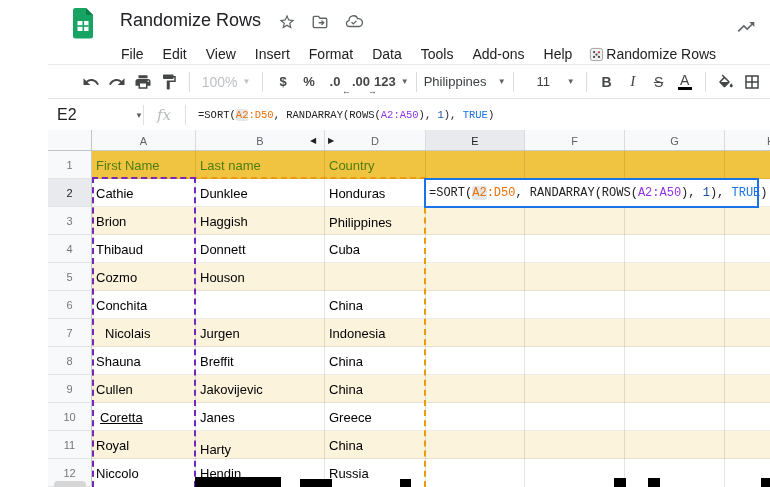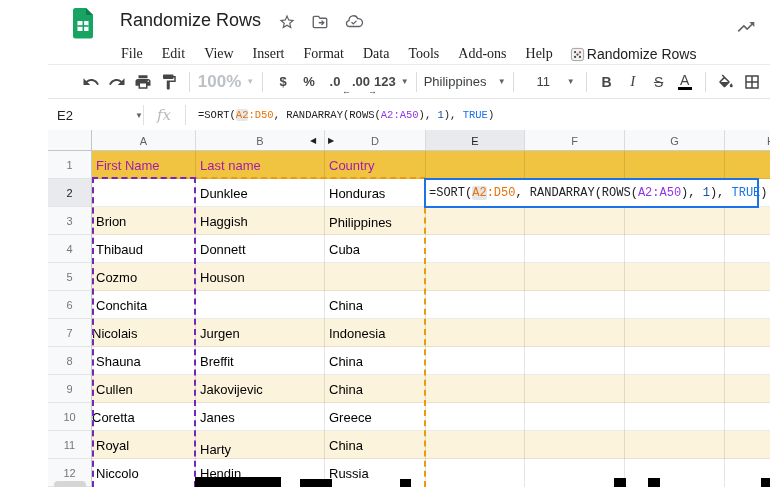--- a/index.html
+++ b/index.html
@@ -7,48 +7,48 @@
        font-family:"Liberation Sans",sans-serif;color:#202124;margin-left:48px;}
   svg{display:block;}
   
   #titlebar{position:absolute;top:0;left:0;width:770px;height:44px;background:#fff;}
   #logo{position:absolute;left:23px;top:7px;}
   #doc-title{position:absolute;left:72px;top:10px;font-size:18px;color:#202124;white-space:nowrap;}
   #title-icons{position:absolute;left:230px;top:13px;display:flex;gap:15px;align-items:center;}
   #tb-right{position:absolute;right:10px;top:16px;display:flex;gap:28px;align-items:center;}
   
   #menubar{position:absolute;top:44px;left:0;width:770px;height:20px;display:flex;align-items:center;}
-  #menu-items{display:flex;gap:19px;margin-left:73px;font-family:Liberation Serif, serif;}
+  #menu-items{display:flex;gap:19px;margin-left:73px;}
   .menu-item{font-size:14px;color:#202124;cursor:default;white-space:nowrap;}
   #addon-wrap{display:flex;align-items:center;margin-left:17px;gap:2px;}
   
   #toolbar{position:absolute;top:64px;left:0;width:770px;height:35px;border-top:1px solid #ebebeb;
            border-bottom:1px solid #e4e4e4;display:flex;align-items:center;padding-left:30px;box-sizing:border-box;}
   .tbtn{min-width:26px;height:26px;display:flex;align-items:center;justify-content:center;color:#444746;position:relative;}
   .tsep{width:1px;height:20px;background:#dadce0;margin:0 7px;}
   .tlabel{font-size:13px;font-weight:bold;color:#444746;}
   .caret{font-size:8px;color:#5f6368;margin-left:5px;}
   #zoom-ctl{display:flex;align-items:center;width:58px;color:#bdc1c6;}
   #zoom-ctl .caret{color:#bdc1c6;}
-  #zoom-ctl span:first-child{font-size:17px;font-weight:bold;}
+  #zoom-ctl span:first-child{font-size:14px;}
   .dec-arrow{position:absolute;bottom:-1px;right:-3px;font-size:9px;color:#444746;}
   #font-ctl{display:flex;align-items:center;width:82px;}
   #font-ctl span:first-child{font-size:13px;color:#3c4043;flex:1;}
   #size-ctl{display:flex;align-items:center;width:50px;padding:0 4px;}
   #size-ctl span:first-child{font-size:13px;color:#3c4043;flex:1;text-align:center;}
   .fmt-letter{font-size:14px;color:#444746;}
   #btn-bold .fmt-letter{font-weight:bold;}
   #btn-italic .fmt-letter{font-style:italic;font-family:"Liberation Serif",serif;font-size:15px;}
   #btn-strike .fmt-letter{text-decoration:line-through;}
   #text-color-wrap{display:flex;flex-direction:column;align-items:center;line-height:12px;}
   #text-color-bar{width:14px;height:3px;background:#000;margin-top:1px;}
   
   #formulabar{position:absolute;top:100px;left:0;width:770px;height:30px;background:#fff;display:flex;align-items:center;}
   #namebox{width:86px;display:flex;align-items:center;padding-left:9px;}
-  #namebox span:first-child{font-size:13px;color:#202124;flex:1;}
+  #namebox span:first-child{font-size:16px;color:#202124;flex:1;}
   .vsep{width:1px;height:20px;background:#e0e0e0;}
   #fx{font-family:"DejaVu Serif",serif;font-style:italic;font-size:15px;color:#b7babd;margin:0 14px 0 13px;}
   .mono{font-family:"Liberation Mono","DejaVu Sans Mono",monospace;white-space:pre;}
   #formula-text{font-size:10.5px;margin-left:12px;letter-spacing:0;}
   .tok-hl{background:#e6e7e9;border-radius:2px;}
   
   #sheet{position:absolute;top:130px;left:0;width:770px;height:357px;background:#fff;overflow:hidden;}
   .colhead{position:absolute;top:0;height:21px;background:#f8f9fa;border-right:1px solid #d9dbdd;
            box-sizing:border-box;display:flex;align-items:center;justify-content:center;
            font-size:11px;color:#5f6368;}
@@ -58,21 +58,21 @@
           border-bottom:1px solid #e4e4e4;box-sizing:border-box;display:flex;align-items:center;
           justify-content:center;font-size:11px;color:#747678;}
   .gutter.active{background:#e8eaed;color:#202124;}
   .band{position:absolute;left:44px;width:726px;}
   .gold{background:#f0c440;}
   .cream{background:#fcf3dc;}
   .vline{position:absolute;top:21px;width:1px;background:rgba(0,0,0,0.10);}
   .hline{position:absolute;left:44px;width:726px;height:1px;background:rgba(0,0,0,0.075);}
   .cell{position:absolute;font-size:13px;color:#000;display:flex;align-items:center;
         padding-left:4px;box-sizing:border-box;overflow:hidden;white-space:nowrap;}
-  .hdrcell{color:#a21caf;border-radius:9px;}
+  .hdrcell{color:#4d7c0f;border-radius:9px;}
   #edit-cursor{display:inline-block;width:1.5px;height:17px;background:#000;margin-left:1px;}
   .redact{position:absolute;background:#000;z-index:30;}
 </style>
 </head>
 <body>
 
 <div class="app">
 
   <div id="titlebar">
     <span id="logo">
@@ -262,42 +262,43 @@
       <div class="hline" style="top: 160px;"></div>
       <div class="hline" style="top: 188px;"></div>
       <div class="hline" style="top: 216px;"></div>
       <div class="hline" style="top: 244px;"></div>
       <div class="hline" style="top: 272px;"></div>
       <div class="hline" style="top: 300px;"></div>
       <div class="hline" style="top: 328px;"></div>
       <div class="cell hdrcell" style="left: 44px; top: 21px; width: 104px; height: 28px;">First Name</div>
       <div class="cell hdrcell" style="left: 148px; top: 21px; width: 129px; height: 28px;">Last name</div>
       <div class="cell hdrcell" style="left: 277px; top: 21px; width: 101px; height: 28px;">Country</div>
+      <div class="cell" style="left: 44px; top: 49px; width: 104px; height: 28px;">Cathie</div>
       <div class="cell" style="left: 148px; top: 49px; width: 129px; height: 28px;">Dunklee</div>
       <div class="cell" style="left: 277px; top: 49px; width: 101px; height: 28px;">Honduras</div>
       <div class="cell" style="left: 44px; top: 77px; width: 104px; height: 28px;">Brion</div>
       <div class="cell" style="left: 148px; top: 77px; width: 129px; height: 28px;">Haggish</div>
       <div class="cell" style="left: 277px; top: 84px; width: 101px; height: 16px;">Philippines</div>
       <div class="cell" style="left: 44px; top: 105px; width: 104px; height: 28px;">Thibaud</div>
       <div class="cell" style="left: 148px; top: 105px; width: 129px; height: 28px;">Donnett</div>
       <div class="cell" style="left: 277px; top: 105px; width: 101px; height: 28px;">Cuba</div>
       <div class="cell" style="left: 44px; top: 133px; width: 112px; height: 28px;">Cozmo</div>
       <div class="cell" style="left: 148px; top: 133px; width: 129px; height: 28px;">Houson</div>
       <div class="cell" style="left: 44px; top: 161px; width: 104px; height: 28px;">Conchita</div>
       <div class="cell" style="left: 277px; top: 161px; width: 101px; height: 28px;">China</div>
-      <div class="cell" style="left: 40px; top: 189px; width: 104px; height: 28px;">Nicolais</div>
+      <div class="cell" style="left: 53px; top: 189px; width: 104px; height: 28px;">Nicolais</div>
       <div class="cell" style="left: 148px; top: 189px; width: 129px; height: 28px;">Jurgen</div>
       <div class="cell" style="left: 277px; top: 189px; width: 101px; height: 28px;">Indonesia</div>
       <div class="cell" style="left: 44px; top: 217px; width: 104px; height: 28px;">Shauna</div>
       <div class="cell" style="left: 148px; top: 217px; width: 129px; height: 28px;">Breffit</div>
       <div class="cell" style="left: 277px; top: 217px; width: 101px; height: 28px;">China</div>
       <div class="cell" style="left: 44px; top: 245px; width: 104px; height: 28px;">Cullen</div>
       <div class="cell" style="left: 148px; top: 245px; width: 129px; height: 28px;">Jakovijevic</div>
       <div class="cell" style="left: 277px; top: 245px; width: 101px; height: 28px;">China</div>
-      <div class="cell" style="left: 40px; top: 273px; width: 104px; height: 28px;">Coretta</div>
+      <div class="cell" style="left: 48px; top: 273px; width: 104px; height: 28px; text-decoration: underline;">Coretta</div>
       <div class="cell" style="left: 148px; top: 273px; width: 129px; height: 28px;">Janes</div>
       <div class="cell" style="left: 277px; top: 273px; width: 101px; height: 28px;">Greece</div>
       <div class="cell" style="left: 44px; top: 301px; width: 104px; height: 28px;">Royal</div>
       <div class="cell" style="left: 148px; top: 301px; width: 129px; height: 36px;">Harty</div>
       <div class="cell" style="left: 277px; top: 301px; width: 101px; height: 28px;">China</div>
       <div class="cell" style="left: 44px; top: 329px; width: 104px; height: 28px;">Niccolo</div>
       <div class="cell" style="left: 148px; top: 329px; width: 129px; height: 28px;">Hendin</div>
       <div class="cell" style="left: 277px; top: 329px; width: 101px; height: 28px;">Russia</div>
       <div style="position: absolute; left: 44px; top: 47px; width: 334px; height: 310px; border-top: 2px dashed rgb(234, 154, 12); border-right: 2px dashed rgb(234, 154, 12); border-bottom: none; border-left: 2px dashed rgb(234, 154, 12); border-image: initial; box-sizing: border-box; z-index: 10;"></div>
       <div style="position: absolute; left: 44px; top: 47px; width: 104px; height: 310px; border-top: 2px dashed rgb(118, 39, 187); border-right: 2px dashed rgb(118, 39, 187); border-bottom: none; border-left: 2px dashed rgb(118, 39, 187); border-image: initial; box-sizing: border-box; z-index: 11;"></div>

